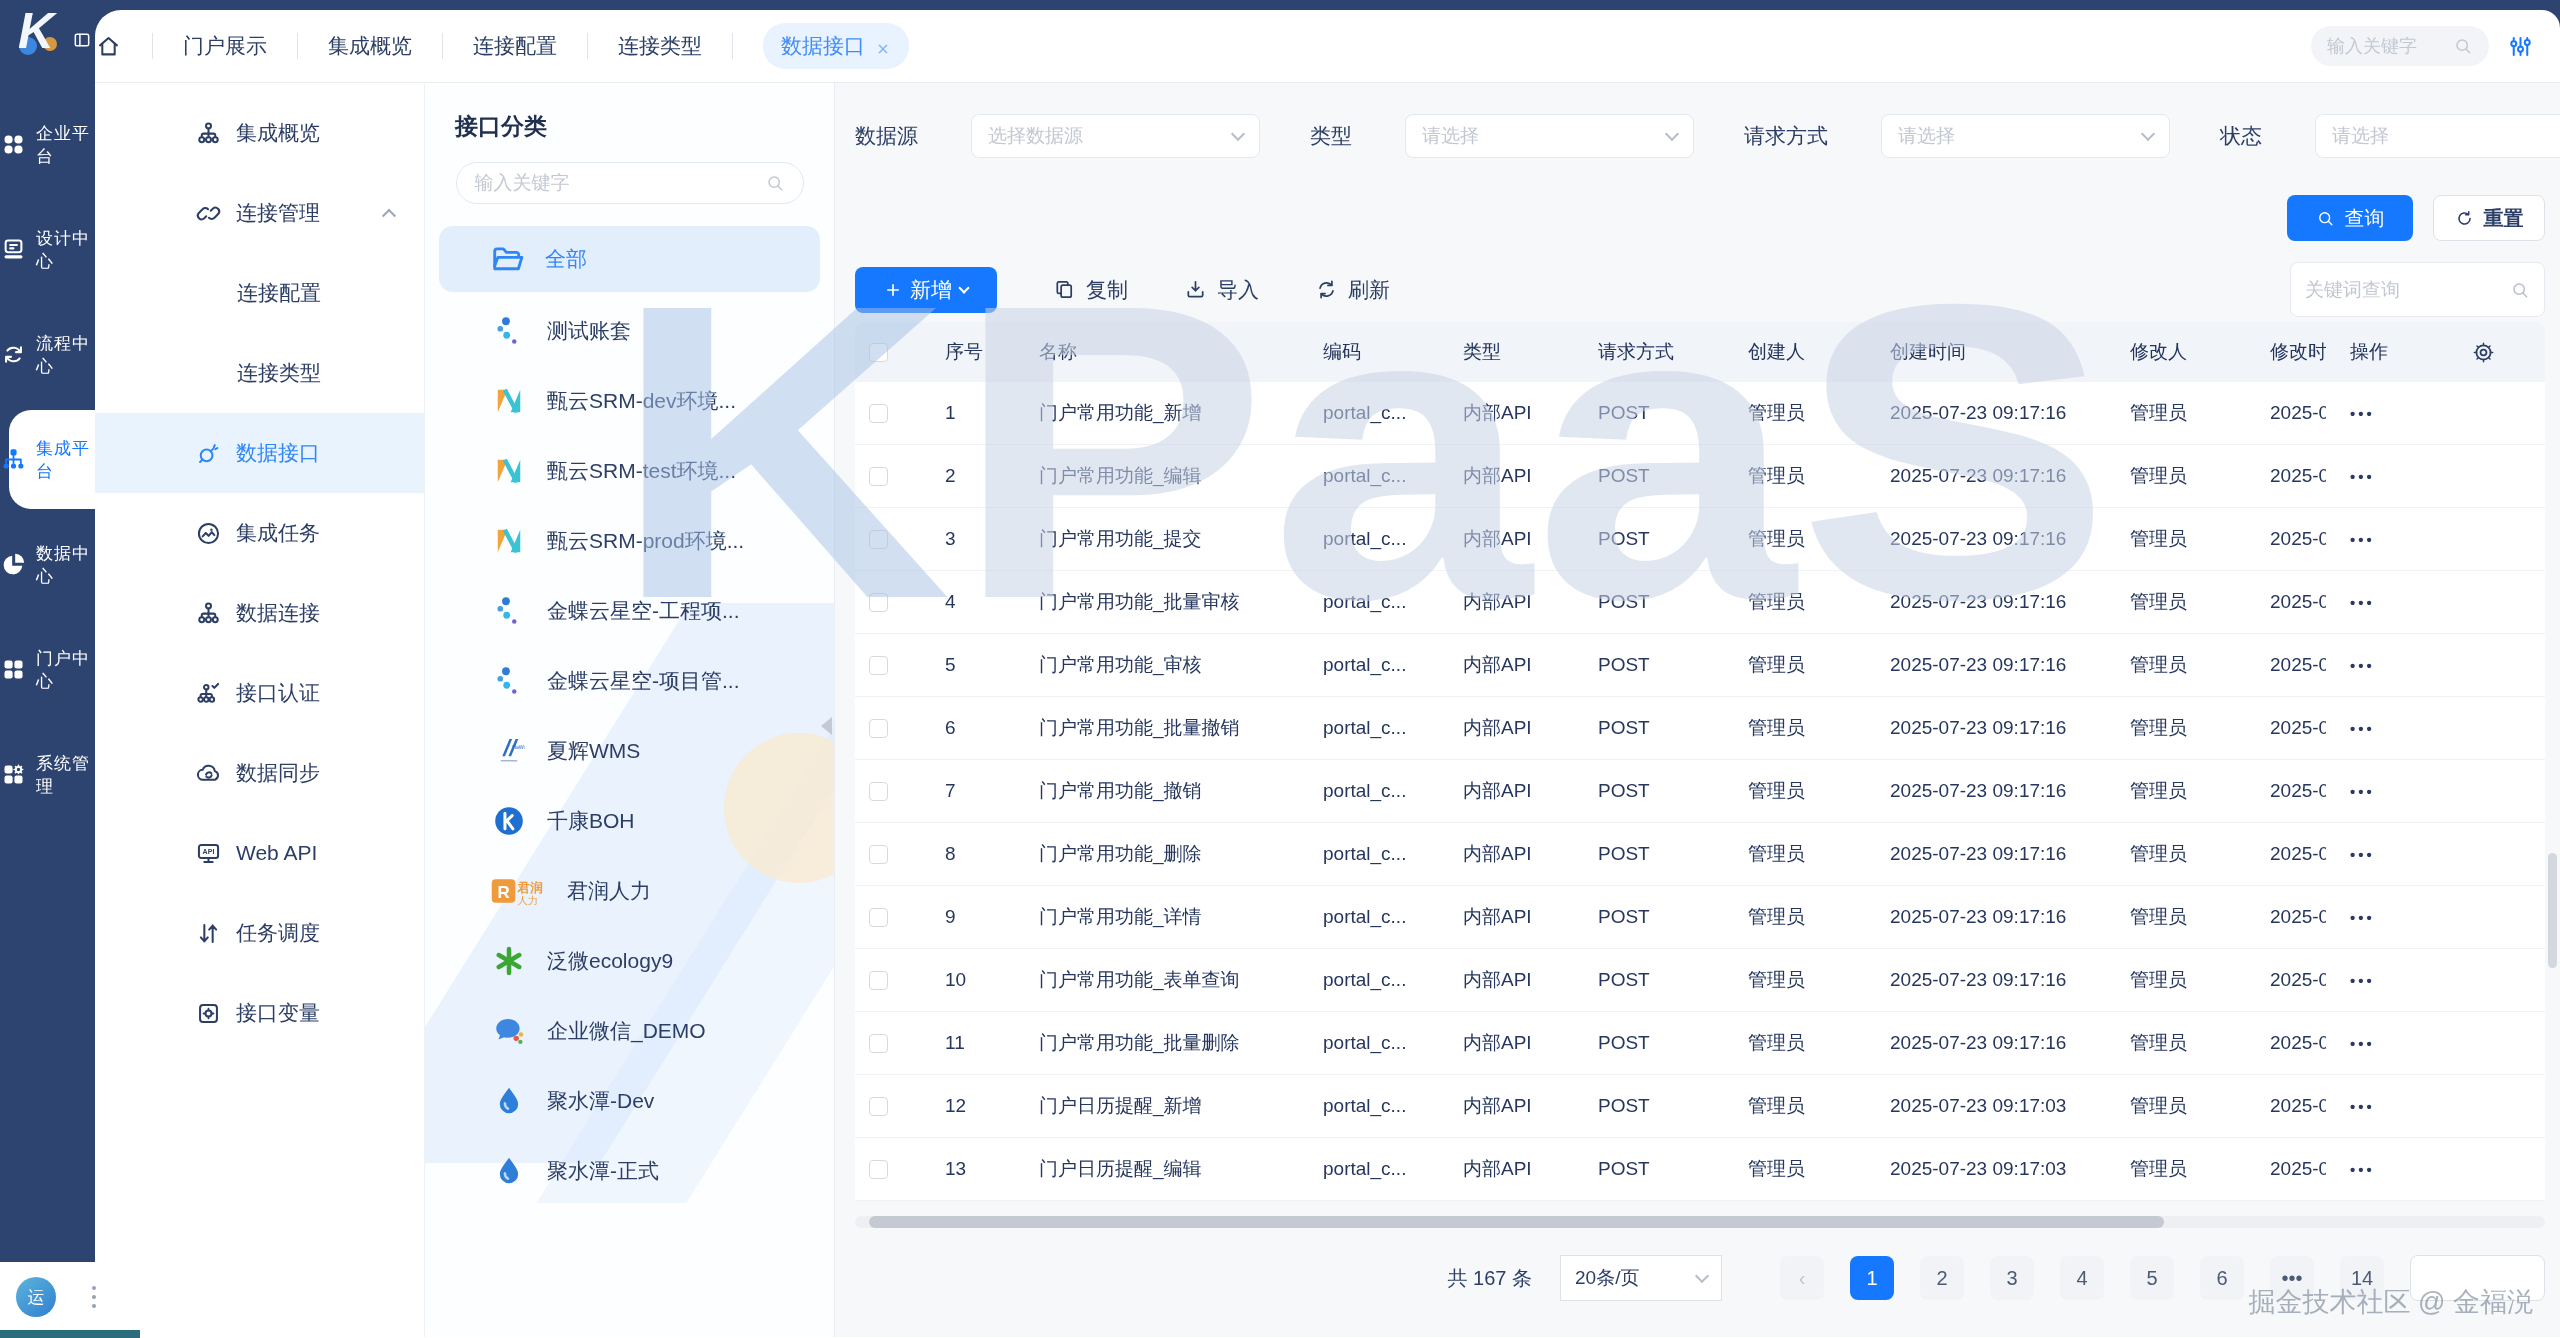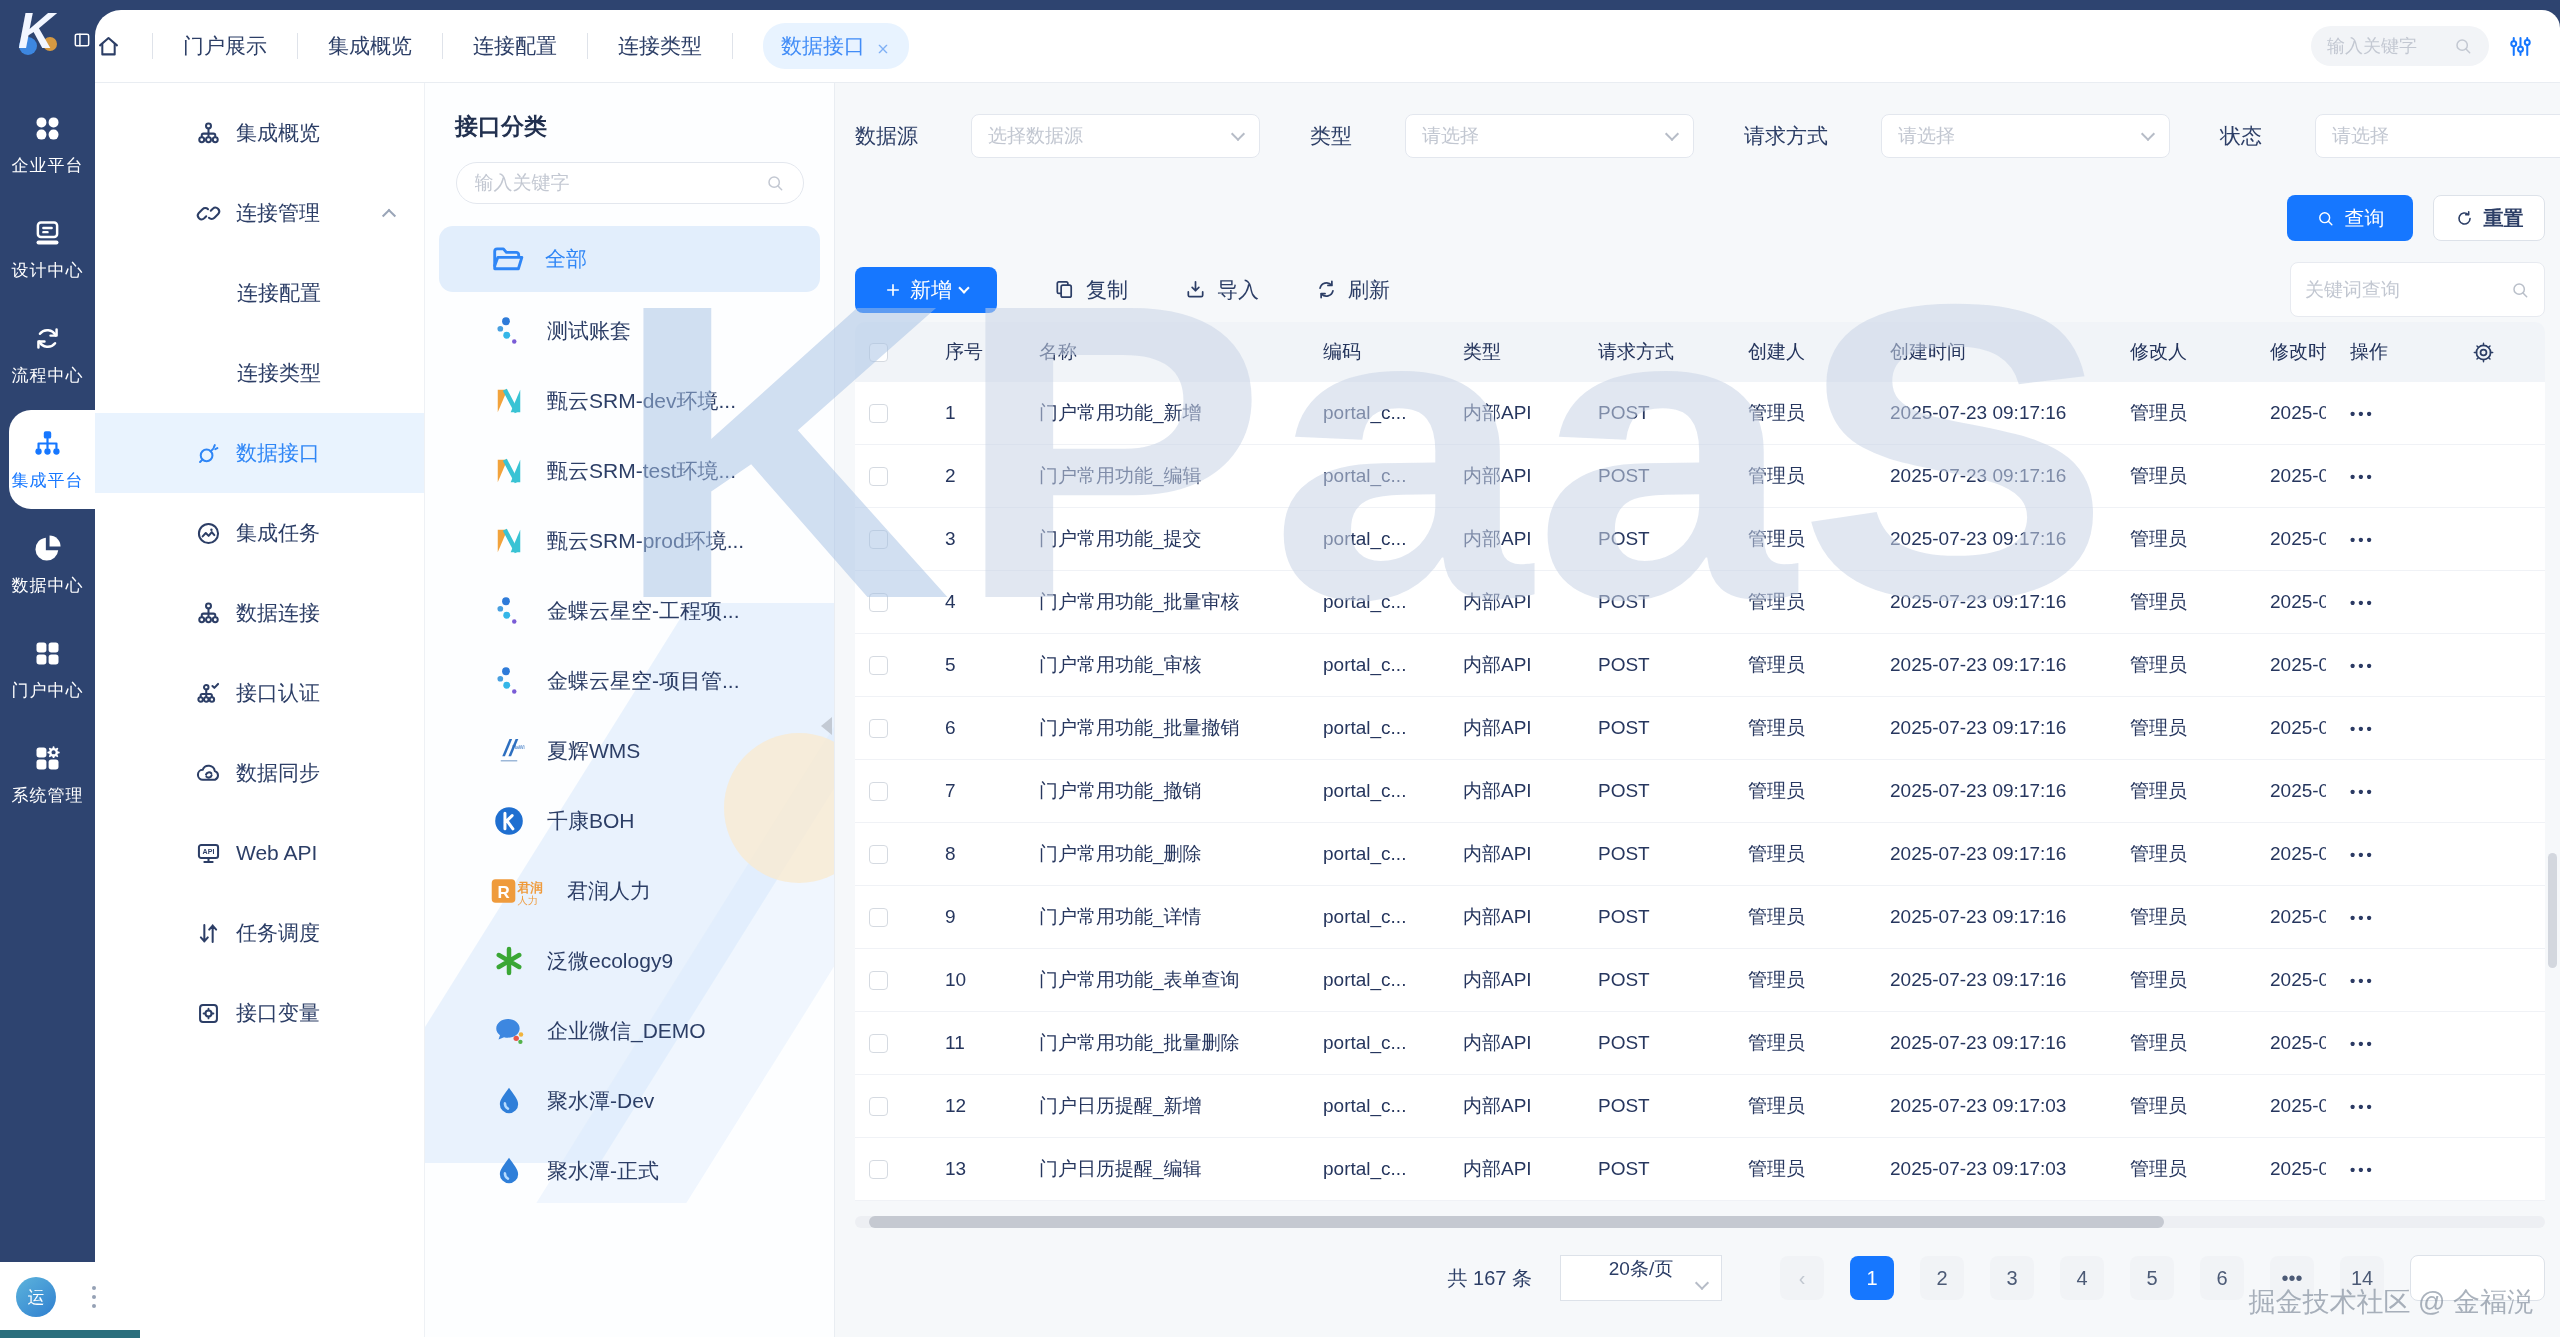--- a/index.html
+++ b/index.html
@@ -4,21 +4,21 @@
 <style>
   * { margin:0; padding:0; box-sizing:border-box; }
   body { font-family:"Liberation Sans","DejaVu Sans",sans-serif; }
   .page { position:relative; width:2560px; height:1338px; background:#2e4470; overflow:hidden; }
 
   
   .rail { position:absolute; left:0; top:0; width:95px; height:1338px; background:#2e4470; z-index:5; }
   .rail-logo { position:absolute; left:12px; top:4px; width:56px; height:52px; }
   .rail-collapse { position:absolute; left:72px; top:30px; width:20px; height:20px; color:#fff; }
   .rail-items { position:absolute; top:92px; left:0; right:0; }
-  .rail-item { position:relative; height:105px; display:flex; flex-direction:column; align-items:center; justify-content:center; gap:9px; color:#fff; cursor:pointer; }
+  .rail-item { position:relative; height:105px; display:flex; flex-direction:row; align-items:center; justify-content:center; gap:9px; color:#fff; cursor:pointer; }
   .rail-item .icon { width:33px; height:33px; position:relative; z-index:1; }
   .rail-item .rlabel { font-size:17px; position:relative; z-index:1; letter-spacing:1px; }
   .rail-item.active { color:#1677ff; }
   .rail-item.active::before { content:''; position:absolute; left:9px; right:0; top:3px; bottom:3px; background:#fff; border-radius:22px 0 0 22px; }
   .rail-user { position:absolute; left:0; bottom:0; width:132px; height:76px; background:#fff; border-top-right-radius:20px; z-index:6; }
   .avatar { position:absolute; left:16px; top:15px; width:40px; height:40px; border-radius:50%; background:linear-gradient(140deg,#5db4dc,#2f7fd0); color:#fff; font-size:17px; display:flex; align-items:center; justify-content:center; }
   .kebab { position:absolute; left:92px; top:33px; width:4px; height:4px; border-radius:50%; background:#95a1b5; box-shadow:0 -9px 0 #95a1b5, 0 9px 0 #95a1b5; }
   .corner-strip { position:absolute; left:0; bottom:0; width:140px; height:8px; background:#2a6e7c; z-index:7; }
 
   
@@ -109,21 +109,21 @@
   .cb { width:19px; height:19px; border:1.5px solid #d5dae1; border-radius:4px; background:#fff; cursor:pointer; }
   .dots { font-size:15px; font-weight:700; letter-spacing:3px; color:#2b3a63; cursor:pointer; }
 
   .hscroll { position:absolute; top:1133px; left:20px; right:15px; height:12px; border-radius:6px; background:#edeff3; }
   .hthumb { position:absolute; left:14px; top:0; height:12px; width:1295px; border-radius:6px; background:#c5c9d1; cursor:pointer; }
   .vthumb { position:absolute; right:3px; top:770px; width:9px; height:115px; background:#d3d7de; border-radius:5px; cursor:pointer; z-index:3; }
 
   
   .pager { position:absolute; top:1172px; right:15px; display:flex; align-items:center; font-size:20px; color:#2c3e66; }
   .ptotal { margin-right:28px; }
-  .psize { width:162px; height:46px; background:#fff; border:1px solid #dde2e9; border-radius:0; display:flex; align-items:center; padding:0 14px; margin-right:58px; cursor:pointer;flex-direction:column; }
+  .psize { width:162px; height:46px; background:#fff; border:1px solid #dde2e9; border-radius:0; display:flex; align-items:center; padding:0 14px; margin-right:58px; cursor:pointer; }
   .psize span { font-size:19px; color:#2c3e66; }
   .psize .chev { margin-left:auto; border-color:#b6bcc7; }
   .pbtn { min-width:44px; height:44px; padding:0 6px; border-radius:8px; background:#f1f3f6; color:#4c5a76; display:flex; align-items:center; justify-content:center; margin-left:26px; font-size:20px; cursor:pointer; }
   .pbtn.active { background:#1677ff; color:#fff; }
   .pbtn.prev { color:#c0c6cf; margin-left:0; }
   .pjump { width:135px; height:46px; background:#fff; border:1px solid #dde2e9; border-radius:8px; margin-left:26px; outline:none; font-size:19px; padding:0 12px; font-family:inherit; }
 
   
   .wm-brand { position:absolute; left:612px; top:242px; z-index:40; pointer-events:none; font-size:420px; font-weight:700; line-height:1; letter-spacing:2px; transform:scaleX(1.12); transform-origin:left top; color:rgba(201,212,229,0.55); white-space:nowrap; }
   .wm-brand .wm-k { color:rgba(164,191,227,0.5); }

